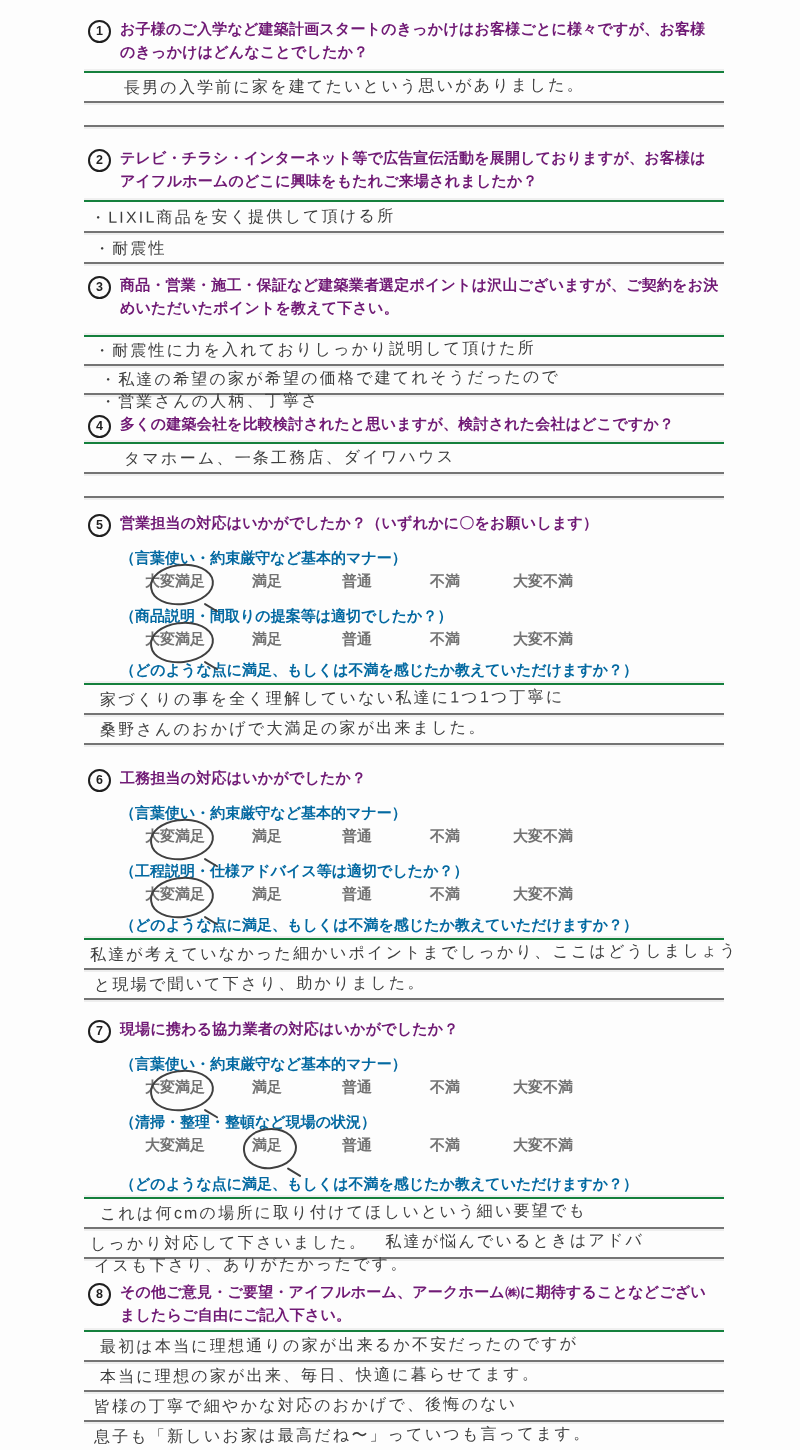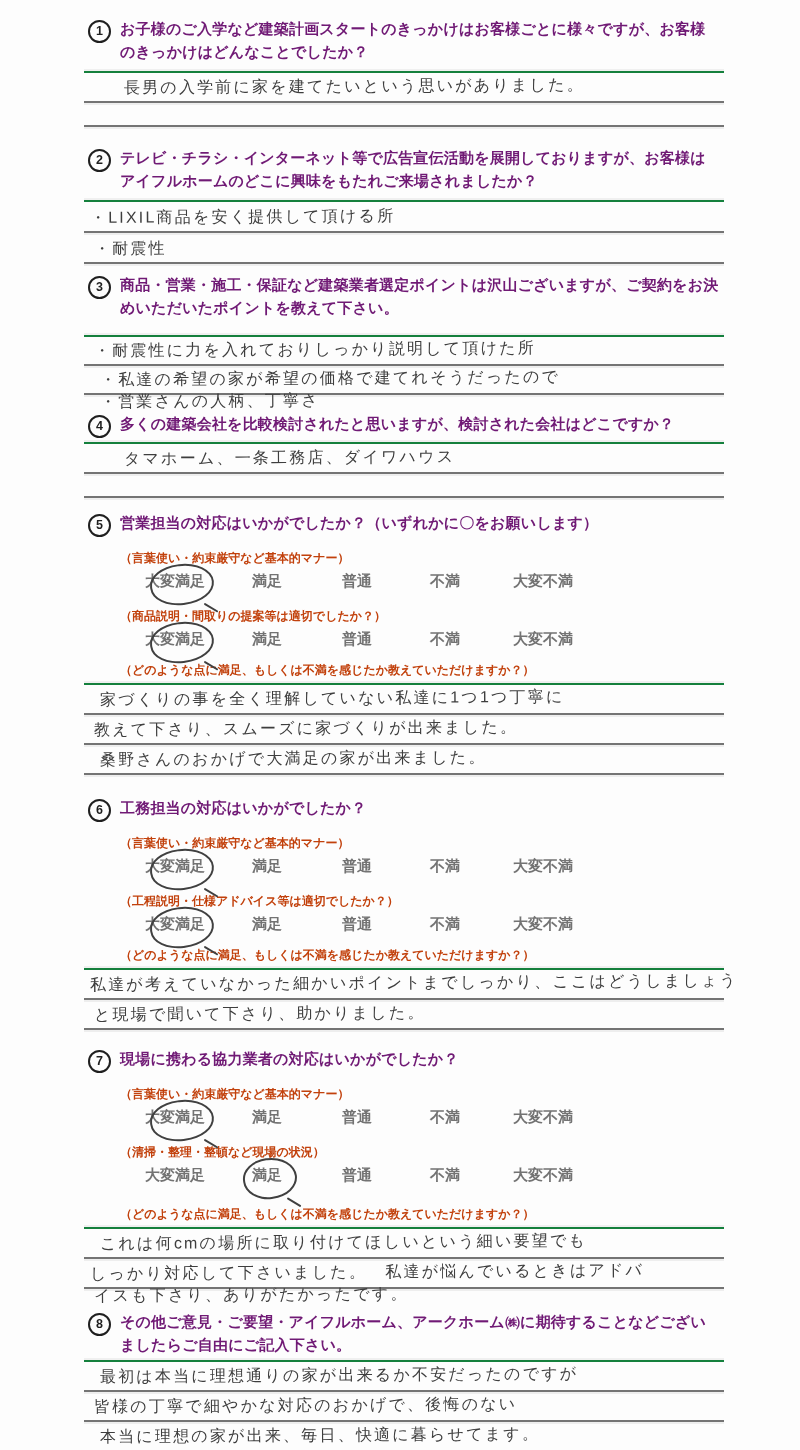--- a/index.html
+++ b/index.html
@@ -41,21 +41,21 @@
 
   
   .hw{
     position:absolute;bottom:2px;
     font-size:16px;letter-spacing:2.2px;color:#3e3e3e;
     white-space:nowrap;transform:rotate(-0.4deg);transform-origin:left bottom;
   }
   .l6{left:6px}.l10{left:10px}.l16{left:16px}.l40{left:40px}
 
   
-  .sub{font-weight:bold;font-size:12px;color:#c2410c;margin-left:32px;line-height:22px;}
+  .sub{font-weight:bold;font-size:15px;color:#0369a1;margin-left:32px;line-height:22px;}
   .rating-row{display:flex;margin-left:57px;height:24px;align-items:center;font-weight:bold;font-size:15px;color:#737373;}
   .rating-row .opt{position:relative;}
   .rating-row .opt:nth-child(1){width:107px;}
   .rating-row .opt:nth-child(2){width:90px;}
   .rating-row .opt:nth-child(3){width:88px;}
   .rating-row .opt:nth-child(4){width:83px;}
   .circle-mark{position:absolute;border:2px solid #404040;border-radius:48% 52% 50% 50%;transform:rotate(-7deg);pointer-events:none;}
   .cm-wide{left:5px;top:-8px;width:60px;height:37px;}
   .cm-narrow{left:-9px;top:-8px;width:50px;height:37px;}
   .circle-mark::after{
@@ -143,23 +143,20 @@
         <span class="opt">普通</span>
         <span class="opt">不満</span>
         <span class="opt">大変不満</span>
       </div>
     <div class="sub mtA">（どのような点に満足、もしくは不満を感じたか教えていただけますか？）</div>
     <div class="answers mtH">
       <div class="ans-line">
         <span class="hw l16">家づくりの事を全く理解していない私達に1つ1つ丁寧に</span>
       </div>
       <div class="ans-line">
-        <span class="hw l10">教えて下さり、スムーズに家づくりが出来ました。</span>
-      </div>
-      <div class="ans-line">
         <span class="hw l16">桑野さんのおかげで大満足の家が出来ました。</span>
       </div>
     </div>
 
     <div class="q mtI">
       <span class="qnum">6</span>
       <div class="qtext">工務担当の対応はいかがでしたか？</div>
     </div>
     <div class="sub mtC">（言葉使い・約束厳守など基本的マナー）</div>
     <div class="rating-row">
@@ -222,24 +219,24 @@
 
     <div class="q mtH">
       <span class="qnum">8</span>
       <div class="qtext">その他ご意見・ご要望・アイフルホーム、アークホーム㈱に期待することなどございましたらご自由にご記入下さい。</div>
     </div>
     <div class="answers mtE">
       <div class="ans-line">
         <span class="hw l16">最初は本当に理想通りの家が出来るか不安だったのですが</span>
       </div>
       <div class="ans-line">
+        <span class="hw l16">本当に理想の家が出来、毎日、快適に暮らせてます。</span>
+      </div>
+      <div class="ans-line">
         <span class="hw l10">皆様の丁寧で細やかな対応のおかげで、後悔のない</span>
-      </div>
-      <div class="ans-line">
-        <span class="hw l16">本当に理想の家が出来、毎日、快適に暮らせてます。</span>
       </div>
       <div class="ans-line">
         <span class="hw l10">息子も「新しいお家は最高だね〜」っていつも言ってます。</span>
       </div>
 
     </div>
 
   </div>
 </div>
 

